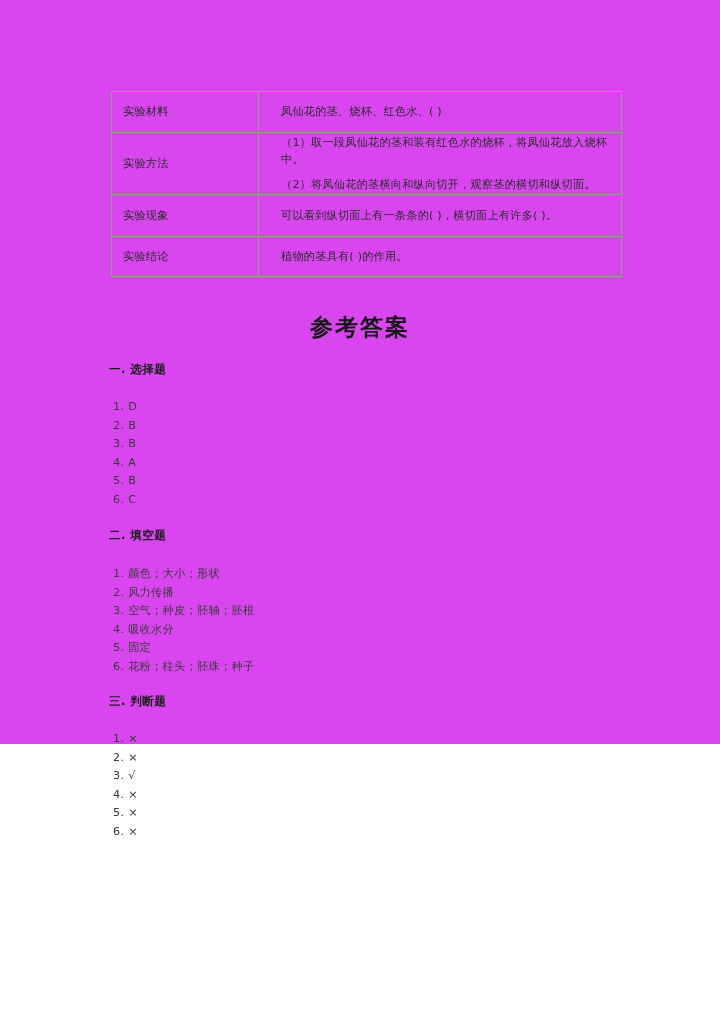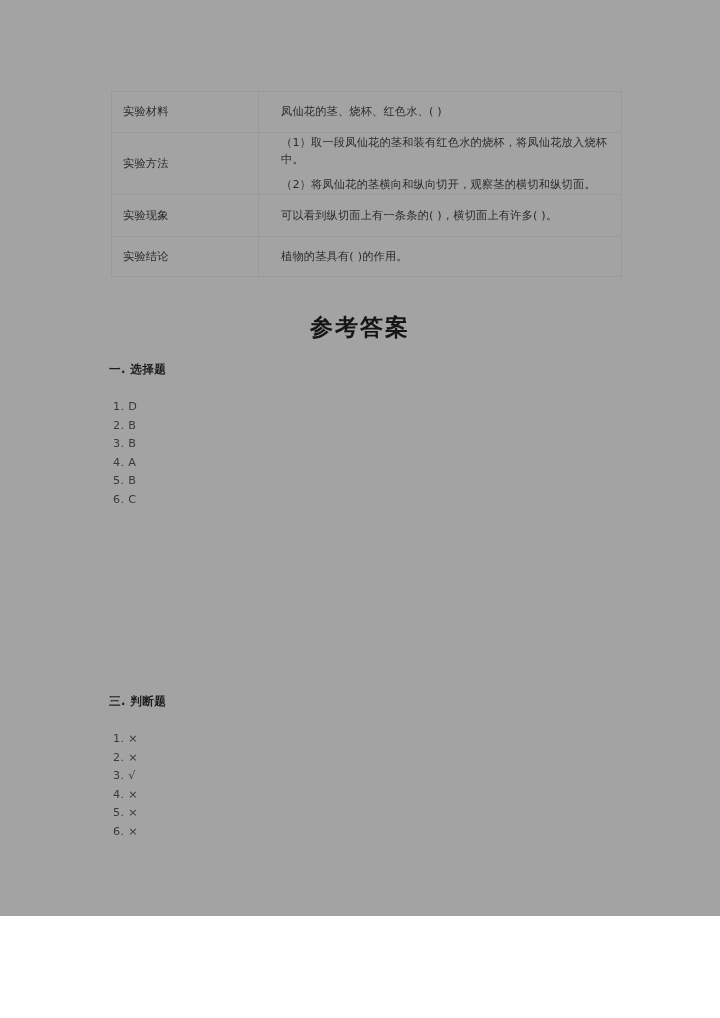--- a/index.html
+++ b/index.html
@@ -14,22 +14,22 @@
     font-family: "DejaVu Sans", "Liberation Sans", sans-serif;
     color: #231f20;
     overflow: hidden;
   }
 
   .page {
     position: absolute;
     left: 0;
     top: 0;
     width: 720px;
-    height: 916px;
-    background: #a3a3a3;
+    height: 744px;
+    background: #d946ef;
   }
 
   
   .exp-table {
     position: absolute;
     left: 111px;
     top: 91px;
     width: 511px;
     border-collapse: collapse;
     table-layout: fixed;
@@ -152,20 +152,31 @@
     <ul class="answer-list">
       <li>1. D</li>
       <li>2. B</li>
       <li>3. B</li>
       <li>4. A</li>
       <li>5. B</li>
       <li>6. C</li>
     </ul>
   </div>
 
+  <div class="section" id="sec-fill">
+    <div class="section-heading">二. 填空题</div>
+    <ul class="answer-list">
+      <li>1. 颜色；大小；形状</li>
+      <li>2. 风力传播</li>
+      <li>3. 空气；种皮；胚轴；胚根</li>
+      <li>4. 吸收水分</li>
+      <li>5. 固定</li>
+      <li>6. 花粉；柱头；胚珠；种子</li>
+    </ul>
+  </div>
 
   <div class="section" id="sec-judge">
     <div class="section-heading">三. 判断题</div>
     <ul class="answer-list">
       <li>1. ×</li>
       <li>2. ×</li>
       <li>3. √</li>
       <li>4. ×</li>
       <li>5. ×</li>
       <li>6. ×</li>

